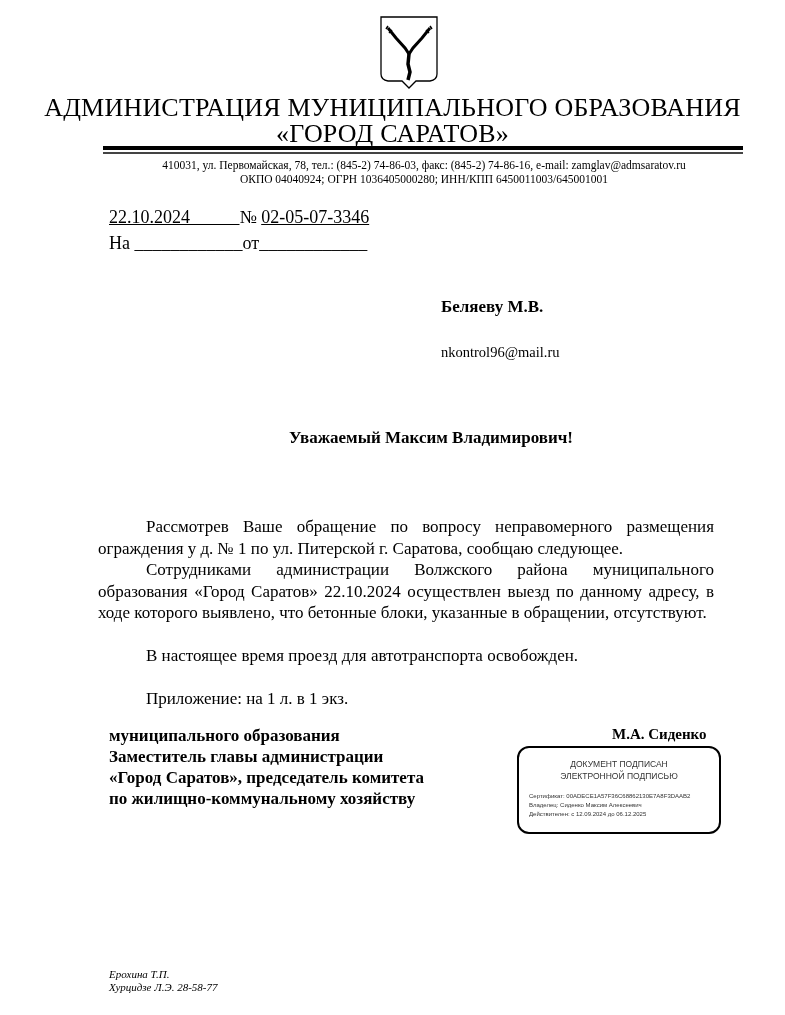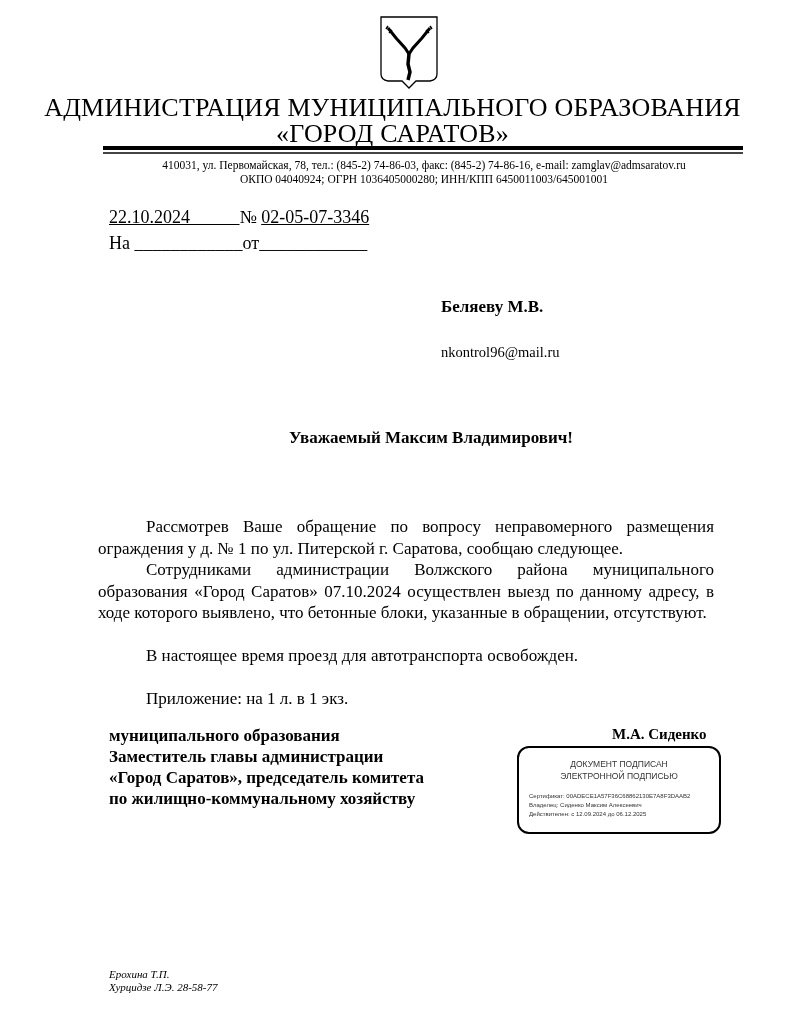--- a/index.html
+++ b/index.html
@@ -48,21 +48,21 @@
   <span>На</span>
   <span>____________</span><span>от</span><span>____________</span>
 </div>
 
 <div class="abs bold" style="left:441px; top:297px; font-size:17px;">Беляеву М.В.</div>
 <div class="abs" style="left:441px; top:344px; font-size:14.5px;">nkontrol96@mail.ru</div>
 
 <div class="abs bold" style="left:0; width:862px; text-align:center; top:428px; font-size:17px;">Уважаемый Максим Владимирович!</div>
 
 <div class="abs p ind" style="top:488px;">Рассмотрев Ваше обращение по вопросу неправомерного размещения ограждения у д. № 1 по ул. Питерской г. Саратова, сообщаю следующее.</div>
-<div class="abs p ind" style="top:531px;">Сотрудниками администрации Волжского района муниципального образования «Город Саратов» 07.10.2024 осуществлен выезд по данному адресу, в ходе которого выявлено, что бетонные блоки, указанные в обращении, отсутствуют.</div>
+<div class="abs p ind" style="top:531px;">Сотрудниками администрации Волжского района муниципального образования «Город Саратов» 22.10.2024 осуществлен выезд по данному адресу, в ходе которого выявлено, что бетонные блоки, указанные в обращении, отсутствуют.</div>
 <div class="abs p ind" style="top:617px;">В настоящее время проезд для автотранспорта освобожден.</div>
 
 <div class="abs p ind" style="top:660px;">Приложение: на 1 л. в 1 экз.</div>
 
 <div class="abs sig" style="top:725px;">
   <div>муниципального образования</div>
   <div>Заместитель главы администрации</div>
   <div>«Город Саратов», председатель комитета</div>
   <div>по жилищно-коммунальному хозяйству</div>
 </div>

